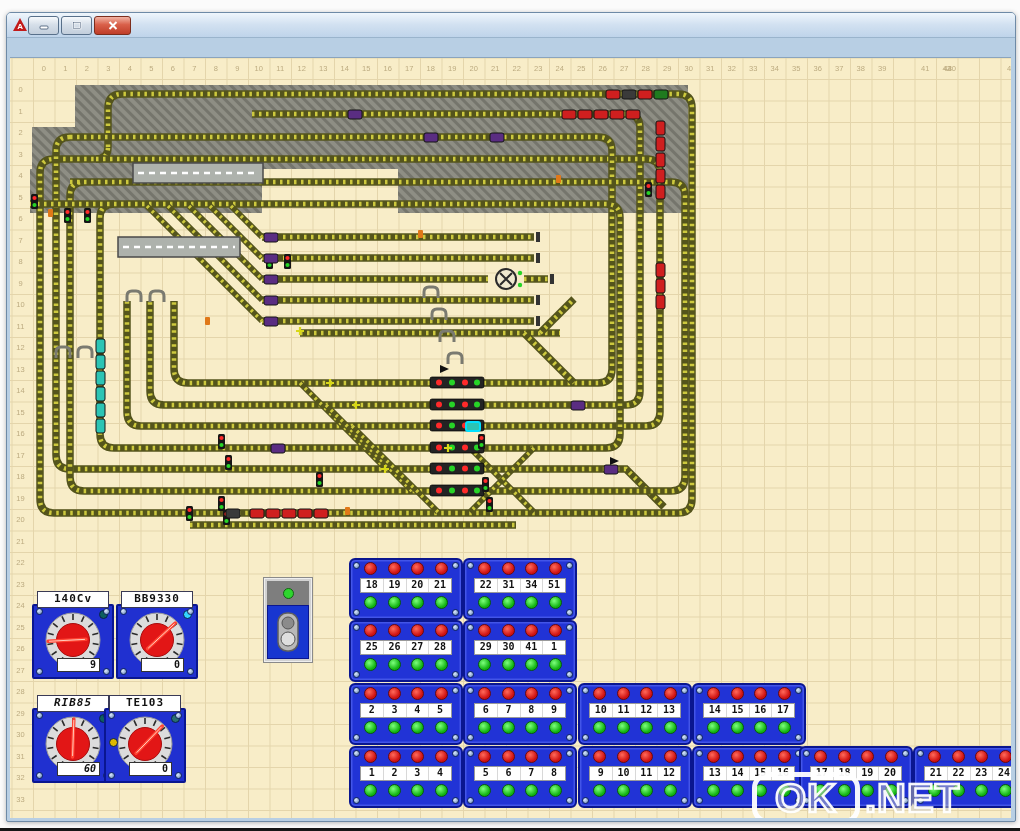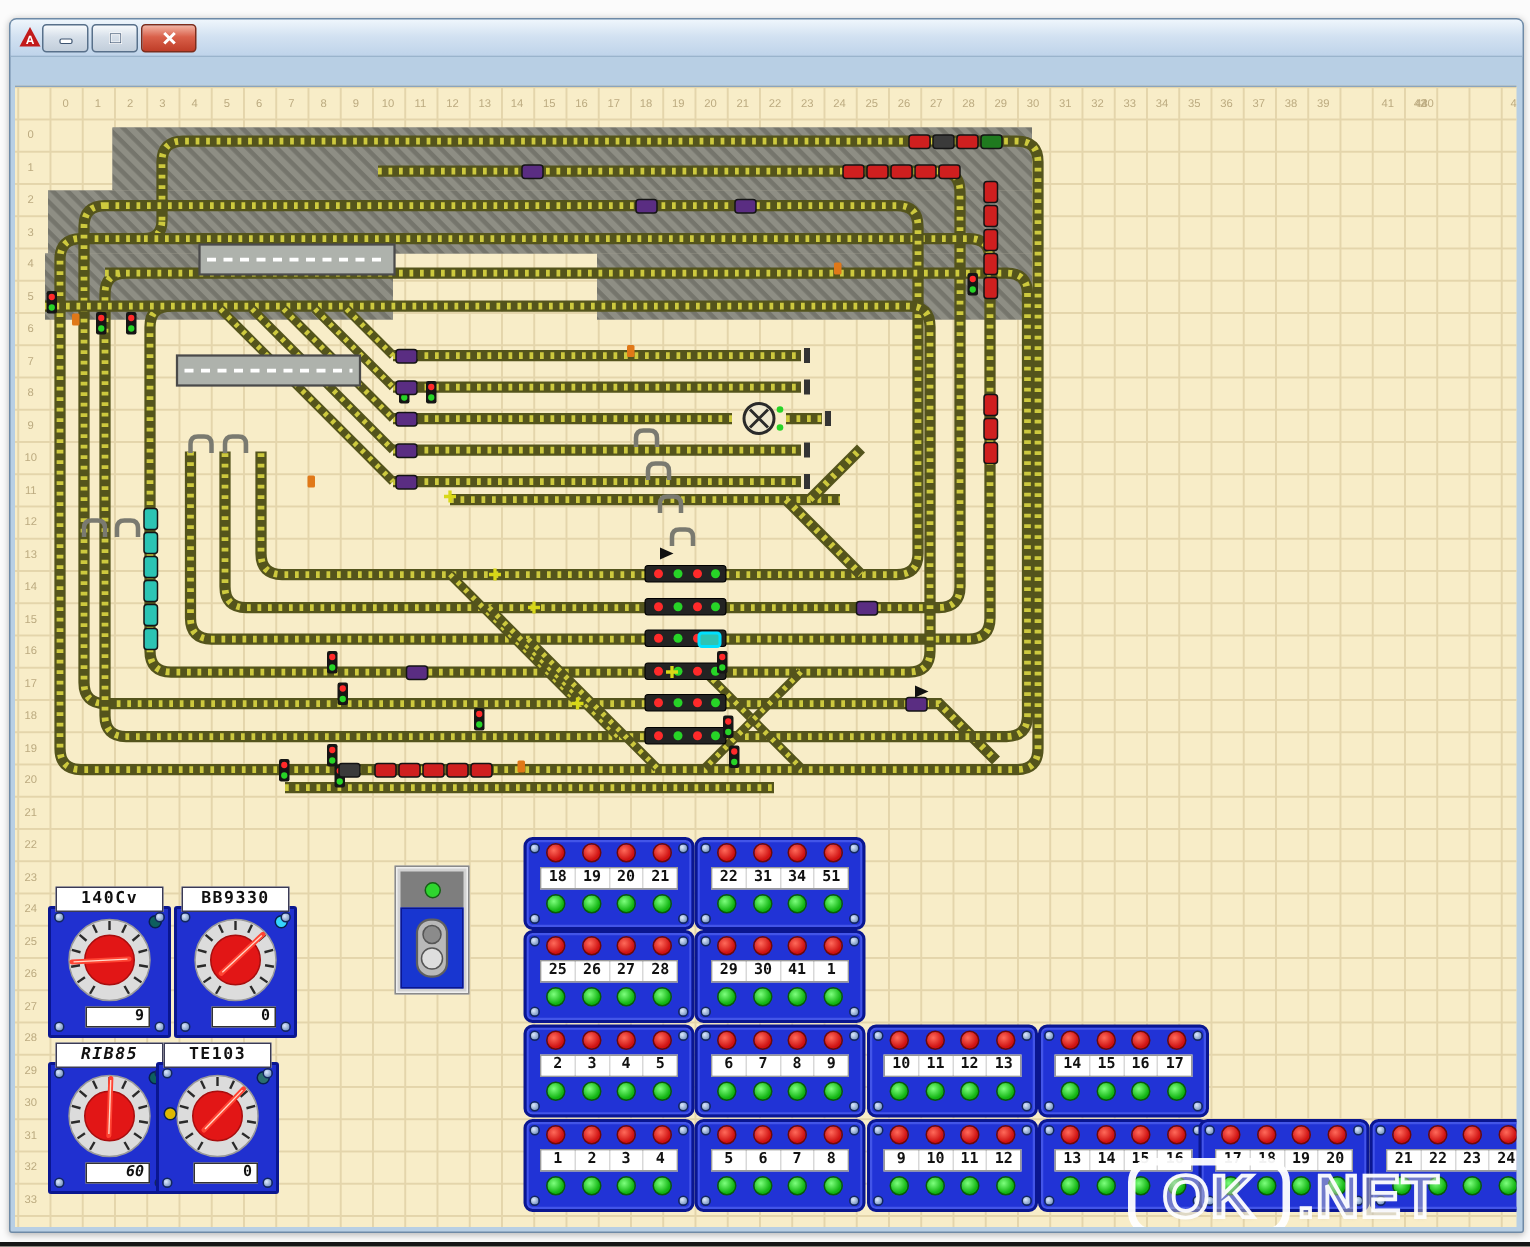--- a/index.html
+++ b/index.html
@@ -34,21 +34,21 @@
   #client{position:absolute;left:3px;top:44px;width:1001px;height:760px;background:#f8edc8;overflow:hidden;
        background-image:linear-gradient(to right,#e4d5ab 1px,transparent 1px),
                         linear-gradient(to bottom,#e4d5ab 1px,transparent 1px);
        background-size:21.5px 21.5px;background-position:23px 21px;
        border-top:1px solid #8aa4bd}
   .rnum{position:absolute;font-size:7.5px;color:#bcab80;width:21.5px;text-align:center;z-index:2;
         pointer-events:none;user-select:none}
   #tracks{position:absolute;left:0;top:0;z-index:1;pointer-events:none}
 
   
-  .throttle{position:absolute;width:82px;height:101px;z-index:10}
+  .throttle{position:absolute;width:82px;height:88px;z-index:10}
   .tplate{height:15px;margin:0 5px;background:#fff;border:1.5px solid #3a3a55;
           font-family:"DejaVu Sans Mono",monospace;font-size:11px;font-weight:bold;color:#111;
           text-align:center;line-height:14px;letter-spacing:1px;position:relative;z-index:2}
   .tbody{position:absolute;left:0;top:13px;right:0;bottom:0;background:#2030d0;
          border:2px solid #0a1690;border-radius:2px}
   .tbody svg{position:absolute;left:6px;top:5px}
   .tval{position:absolute;right:12px;bottom:5px;width:38px;height:12px;background:#fff;border:1px solid #333;
         font-family:"DejaVu Sans Mono",monospace;font-size:10px;font-weight:bold;color:#111;
         text-align:right;line-height:12px;padding-right:3px}
   .tled{position:absolute;right:4px;top:4px;width:7px;height:7px;border-radius:50%;border:1px solid #07204d}

